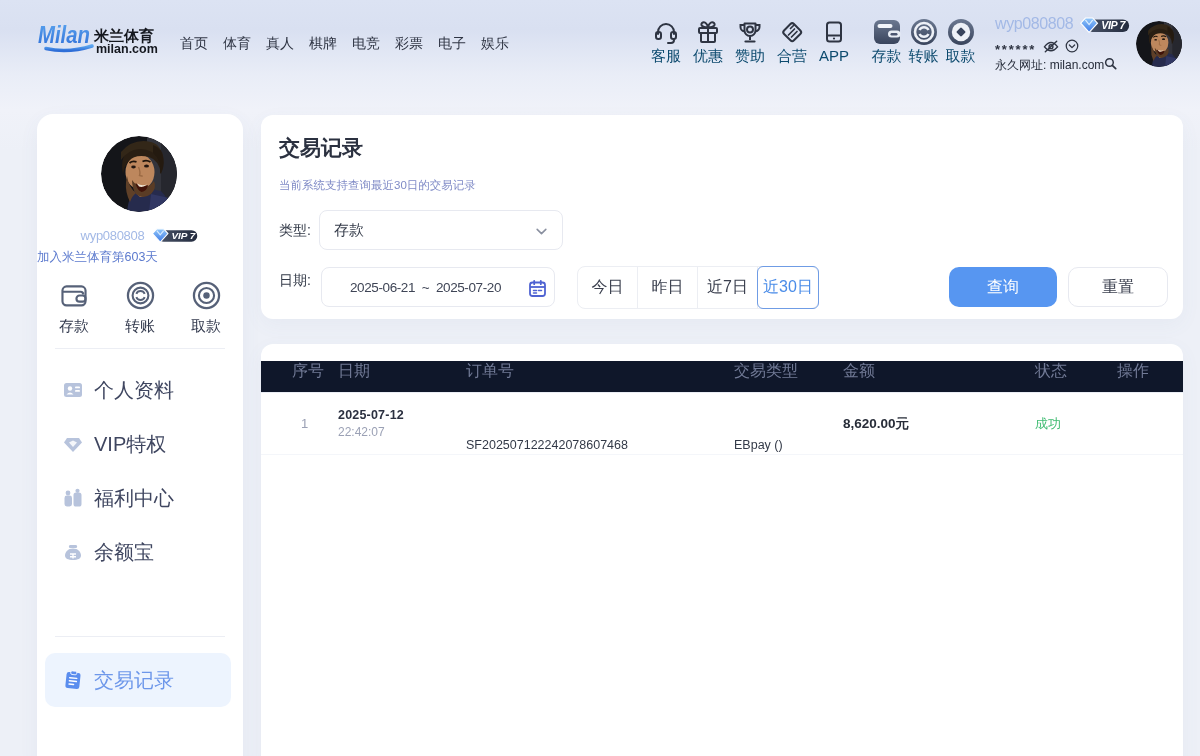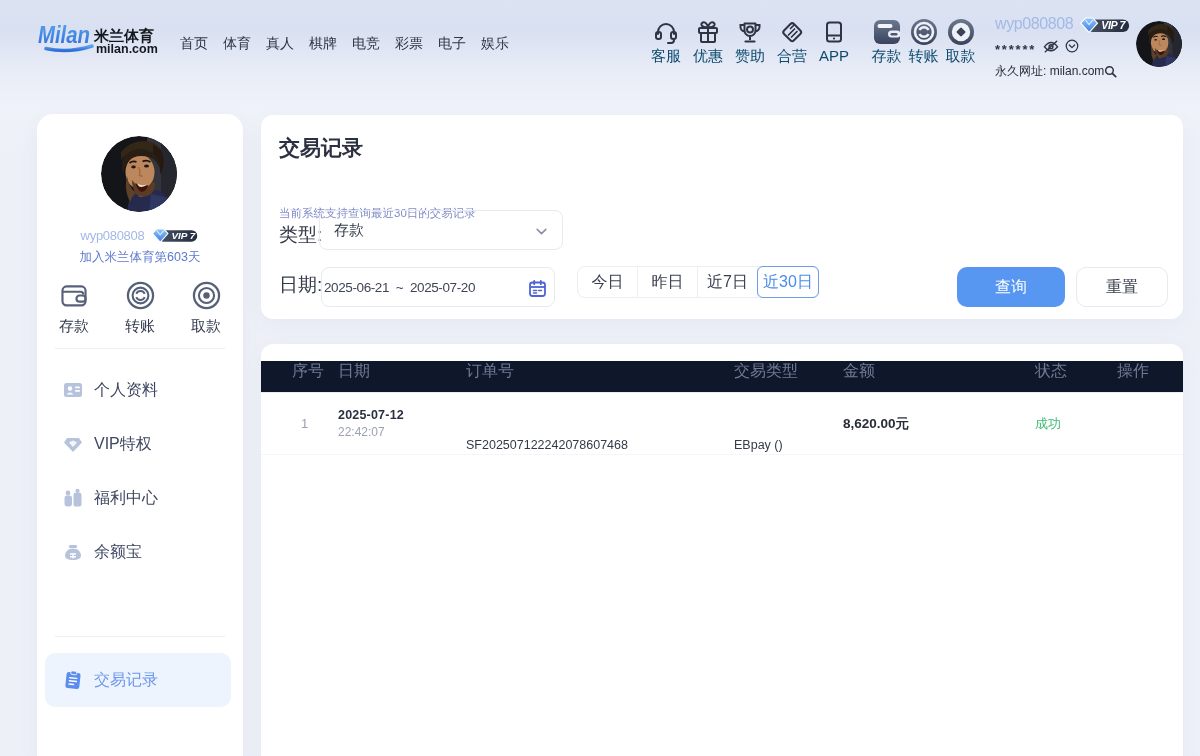--- a/index.html
+++ b/index.html
@@ -19,63 +19,63 @@
 .hicons { position:absolute; left:645px; top:17px; display:flex; }
 .hitem { width:42px; text-align:center; margin-right:0; }
 .hitem .ic { height:30px; display:flex; align-items:center; justify-content:center; }
 .hitem .lb { font-size:15px; color:#0c4a6e; white-space:nowrap; }
 .hitem.wide { width:37px; }
 .hgap { width:13px; }
 .userblk { position:absolute; left:995px; top:14px; width:135px; }
 .uname { font-size:16px; letter-spacing:-0.4px; color:#a3b9e6; display:flex; align-items:center; }
 .urow2 { display:flex; align-items:center; margin-top:3px; height:18px; }
 .stars { font-size:13px; font-weight:bold; color:#2e3442; letter-spacing:1.8px; line-height:9px; padding-top:7px; }
-.urow3 { font-size:12px; color:#262c3a; margin-top:8px; display:flex; align-items:center; white-space:nowrap; }
+.urow3 { font-size:12px; color:#262c3a; margin-top:2px; display:flex; white-space:nowrap; }
 .havatar { position:absolute; left:1136px; top:21px; width:46px; height:46px; border-radius:50%; overflow:hidden; }
 
 .sidebar { position:absolute; left:37px; top:114px; width:206px; height:660px;
   background:#fff; border-radius:16px; box-shadow:0 6px 20px rgba(90,110,160,0.06); }
 .savatar { position:absolute; left:64px; top:22px; width:76px; height:76px; border-radius:50%; overflow:hidden; }
 .snamerow { position:absolute; left:0; top:114px; width:206px; display:flex; align-items:center; justify-content:center; }
 .sname { font-size:13px; letter-spacing:-0.3px; color:#a3b9e6; margin-right:5px; }
-.sjoin { position:absolute; left:0; top:135px; width:206px; text-align:center; font-size:12.5px; color:#5c7ace; }
+.sjoin { position:absolute; left:0; top:135px; width:206px; text-align:left; font-size:12.5px; color:#5c7ace; }
 .quick { position:absolute; left:0; top:165px; width:206px; display:flex; justify-content:space-between; padding:0 9px; }
 .qitem { width:56px; text-align:center; }
 .qitem .ic { height:32px; display:flex; align-items:center; justify-content:center; }
 .qitem .lb { font-size:15px; color:#333a4e; margin-top:6px; }
 .sdiv { position:absolute; left:18px; width:170px; border-top:1px solid #eceef4; }
 .menu { position:absolute; left:8px; width:186px; }
 .mitem { height:54px; display:flex; align-items:center; padding-left:18px; border-radius:10px; }
 .mitem .mic { width:20px; height:20px; margin-right:11px; display:flex; align-items:center; justify-content:center; }
-.mitem .mtx { font-size:16px; color:#3f4660; }
+.mitem .mtx { font-size:20px; color:#3f4660; }
 .mitem.active { background:#edf4fe; }
 .mitem.active .mtx { color:#6d97ea; }
 
 .fcard { position:absolute; left:261px; top:115px; width:922px; height:204px;
   background:#fff; border-radius:12px; box-shadow:0 6px 20px rgba(90,110,160,0.05); }
 .ftitle { position:absolute; left:18px; top:19px; font-size:21px; font-weight:bold; color:#2b3140; }
-.fsub { position:absolute; left:18px; top:63px; font-size:11.5px; color:#7f8ac6;margin-top:28px; }
-.flabel { font-size:19px; color:#333a48; }
+.fsub { position:absolute; left:18px; top:63px; font-size:11.5px; color:#7f8ac6; }
+.flabel { font-size:14px; color:#333a48; }
 .lab1 { position:absolute; left:18px; top:107px; }
 .sel { position:absolute; left:58px; top:95px; width:244px; height:40px; border:1px solid #e7e9f0; border-radius:8px;
   display:flex; align-items:center; padding:0 14px; font-size:15px; color:#333a48; }
 .sel .chev { margin-left:auto; }
 .lab2 { position:absolute; left:18px; top:157px; }
 .dinput { position:absolute; left:60px; top:152px; width:234px; height:40px; border:1px solid #e7e9f0; border-radius:8px;
-  display:flex; align-items:center; font-size:13.5px; letter-spacing:-0.4px; color:#3f4556; padding-left:2px; }
+  display:flex; align-items:center; font-size:13.5px; letter-spacing:-0.4px; color:#3f4556; padding-left:28px; }
 .dinput .cal { position:absolute; right:7px; top:11px; }
 
-.qgroup { position:absolute; left:316px; top:151px; height:32px; display:flex; border:1px solid #eceef3; border-radius:8px; background:#fff; }
+.qgroup { position:absolute; left:316px; top:151px; height:43px; display:flex; border:1px solid #eceef3; border-radius:8px; background:#fff; }
 .qbtn { width:60px; display:flex; align-items:center; justify-content:center; font-size:16px; color:#3a3f4e; border-right:1px solid #eceef3; }
 .qbtn:last-child { border-right:none; }
 .qbtn.sel30 { border:1px solid #6f9ce5; border-radius:6px; color:#4a8ce8; margin:-1px; width:62px; }
 .btns { position:absolute; right:15px; top:152px; display:flex; }
 .btn-q { width:108px; height:40px; background:#5796f1; border-radius:10px; color:#fff; font-size:16px;
   display:flex; align-items:center; justify-content:center; }
-.btn-r { width:92px; height:40px; background:#fff; border:1px solid #e7e9f0; border-radius:10px; color:#3a3f4e; font-size:16px;
+.btn-r { width:100px; height:40px; background:#fff; border:1px solid #e7e9f0; border-radius:10px; color:#3a3f4e; font-size:16px;
   display:flex; align-items:center; justify-content:center; margin-left:11px; }
 .tcard { position:absolute; left:261px; top:344px; width:922px; height:430px;
   background:#fff; border-radius:12px; box-shadow:0 6px 20px rgba(90,110,160,0.05); padding-top:17px; }
 .thead { height:32px; background:#0f172a; border-bottom:1px solid #eaedf4; display:flex; align-items:flex-start; font-size:16px; color:#717a96; }
 .trow { height:62px; border-bottom:1px solid #f4f6fa; display:flex; align-items:center; font-size:13px; color:#333a48; }
 .trow .c1 { padding-left:10px; text-align:center; width:77px; }
 .trow .c3, .trow .c4 { font-size:12.5px;margin-top:42px; }
 .c1 { width:77px; padding-left:31px; }
 .c2 { width:128px; }
 .c3 { width:268px; }

